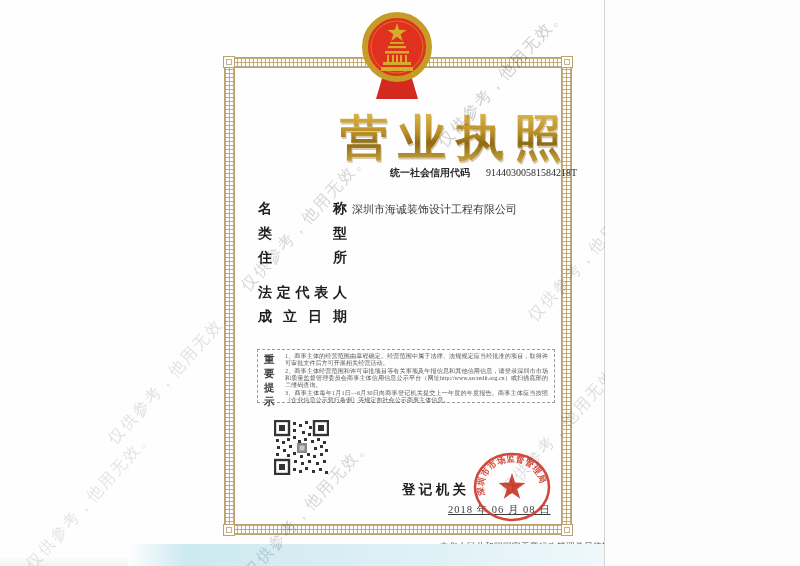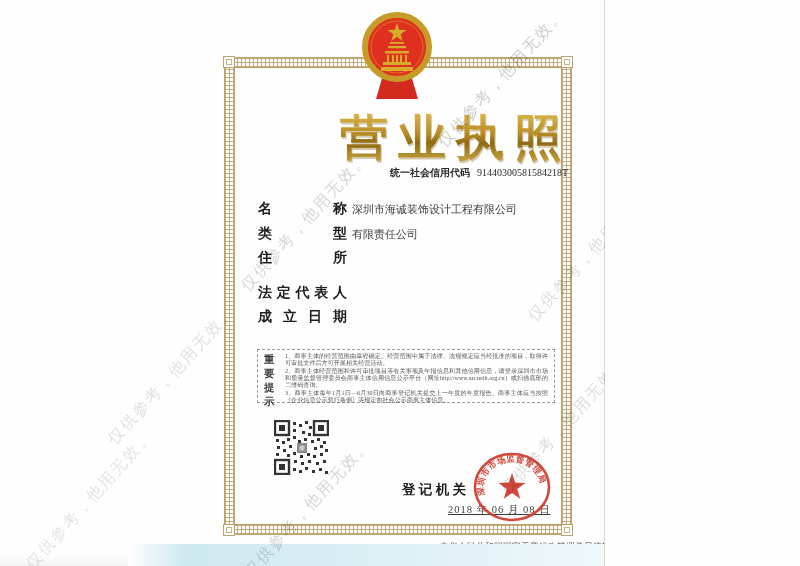--- a/index.html
+++ b/index.html
@@ -30,21 +30,21 @@
   .corner.tl{left:-1px;top:-1px}.corner.tr{right:-1px;top:-1px}
   .corner.bl{left:-1px;bottom:-1px}.corner.br{right:-1px;bottom:-1px}
 
   .emblem{position:absolute;left:361px;top:9px;z-index:3;}
   .title{position:absolute;left:224px;top:106px;width:348px;text-align:right;z-index:2;
     font-size:48px;font-weight:700;letter-spacing:10px;
     background:linear-gradient(180deg,#e6c356 0%,#b98e26 42%,#8f6a14 58%,#dcbb50 100%);
     -webkit-background-clip:text;background-clip:text;color:transparent;
     filter:drop-shadow(1px 2px 0 rgba(140,100,30,.35));}
   .credit-line{position:absolute;left:390px;top:166px;font-size:10px;color:#2b2b2b;white-space:nowrap;}
-  .credit-line .lbl{font-weight:700;margin-right:7px;}
+  .credit-line .lbl{font-weight:700;margin-right:16px;}
 
   .row{position:absolute;left:258px;display:flex;align-items:flex-start;}
   .row .lab{display:flex;justify-content:space-between;width:89px;font-size:14px;font-weight:700;color:#1e1e1e;flex:0 0 89px;}
   .row .val{margin-left:5px;width:222px;font-size:11px;line-height:15px;color:#3a3a3a;padding-top:2px;}
   .r0{top:200px}.r1{top:225px}.r2{top:249px}.r3{top:284px}.r4{top:308px}
 
   .notice{position:absolute;left:257px;top:349px;width:296px;height:52px;border:1px dashed #9a9a9a;}
   .notice .side{position:absolute;left:6px;top:3px;height:45px;display:flex;flex-direction:column;justify-content:space-between;
     font-size:10.5px;font-weight:600;color:#3a3a3a;}
   .notice .items{position:absolute;left:27px;top:3px;width:263px;font-size:6.1px;line-height:7px;color:#555;text-align:justify;}
@@ -104,21 +104,20 @@
         <span>名</span>
         <span>称</span>
       </span>
     <span class="val">深圳市海诚装饰设计工程有限公司</span>
   </div>
   <div class="row r1">
     <span class="lab">
         <span>类</span>
         <span>型</span>
       </span>
-    <span class="val">有限责任公司</span>
   </div>
   <div class="row r2">
     <span class="lab">
         <span>住</span>
         <span>所</span>
       </span>
   </div>
   <div class="row r3">
     <span class="lab">
         <span>法</span>

